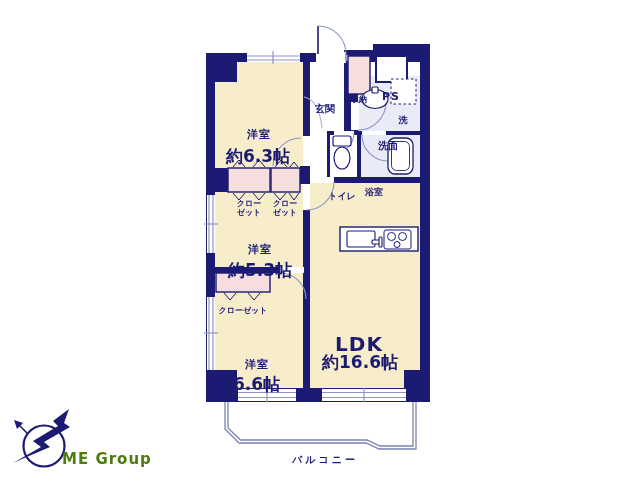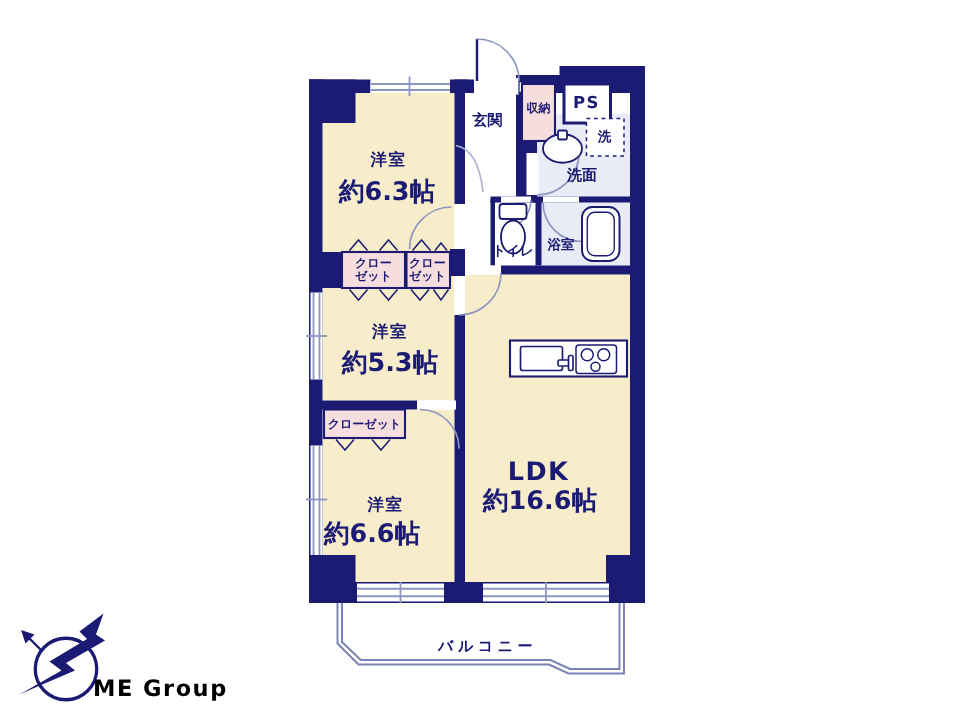--- a/index.html
+++ b/index.html
@@ -3,34 +3,34 @@
 <meta charset="utf-8">
 <style>
   html,body{margin:0;padding:0;background:#fff;}
   .canvas{
     position:relative;width:640px;height:480px;background:#ffffff;overflow:hidden;
     font-family:"DejaVu Sans","Liberation Sans",sans-serif;
   }
   .canvas svg{position:absolute;left:0;top:0;}
   .lbl{
     position:absolute;transform:translate(-50%,-50%);
-    color:#1b1b73;white-space:nowrap;line-height:1.15;
+    color:#1b1b73;white-space:nowrap;text-align:center;line-height:1.15;margin-top:28px;
   }
   .room-name{font-size:11px;font-weight:600;letter-spacing:1px;}
   .room-size{font-size:17px;font-weight:600;}
-  .ldk-name{font-size:17px;font-weight:600;letter-spacing:1px;}
+  .ldk-name{font-size:20px;font-weight:600;letter-spacing:1px;}
   .sm{font-size:10px;font-weight:600;}
   .xs{font-size:9px;font-weight:600;}
   .xxs{font-size:8px;font-weight:600;}
   .closet2line{font-size:8px;font-weight:600;line-height:1.15;}
   .ps-lbl{font-size:11px;font-weight:600;letter-spacing:1px;}
   .balcony-lbl{font-size:10px;font-weight:600;letter-spacing:3px;}
   .brand{
     position:absolute;left:62px;top:450px;transform:none;
-    font-size:15px;font-weight:600;color:#000000;letter-spacing:1px;
+    font-size:15px;font-weight:600;color:#4d7c0f;letter-spacing:1px;
   }
 </style>
 </head>
 <body>
 
 <div class="canvas">
 
   <svg width="640" height="480" viewBox="0 0 640 480">
 
     <g>

